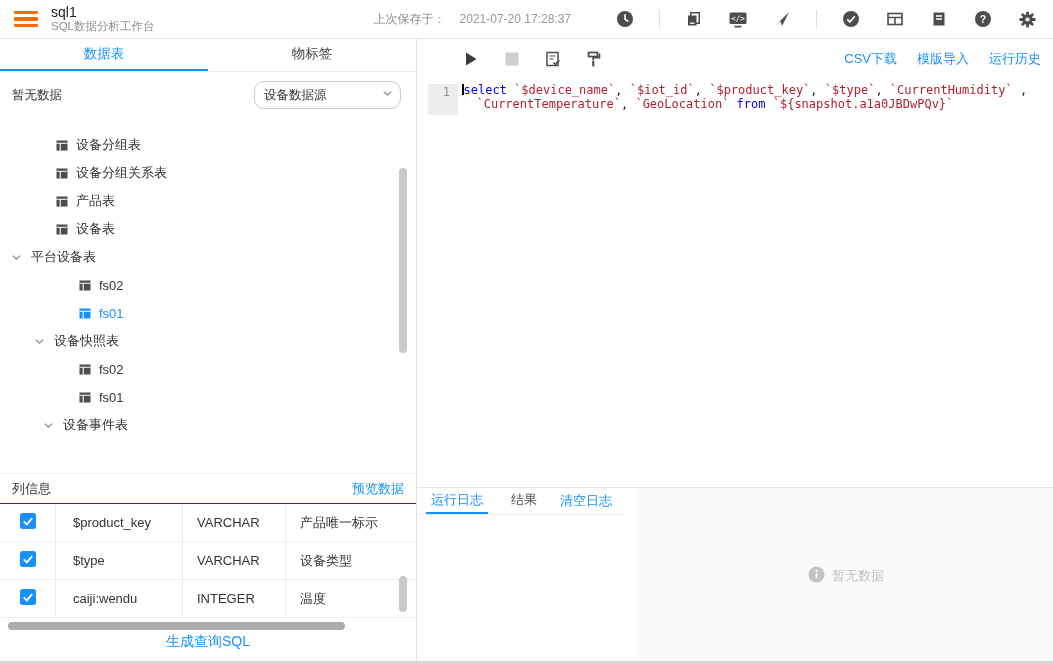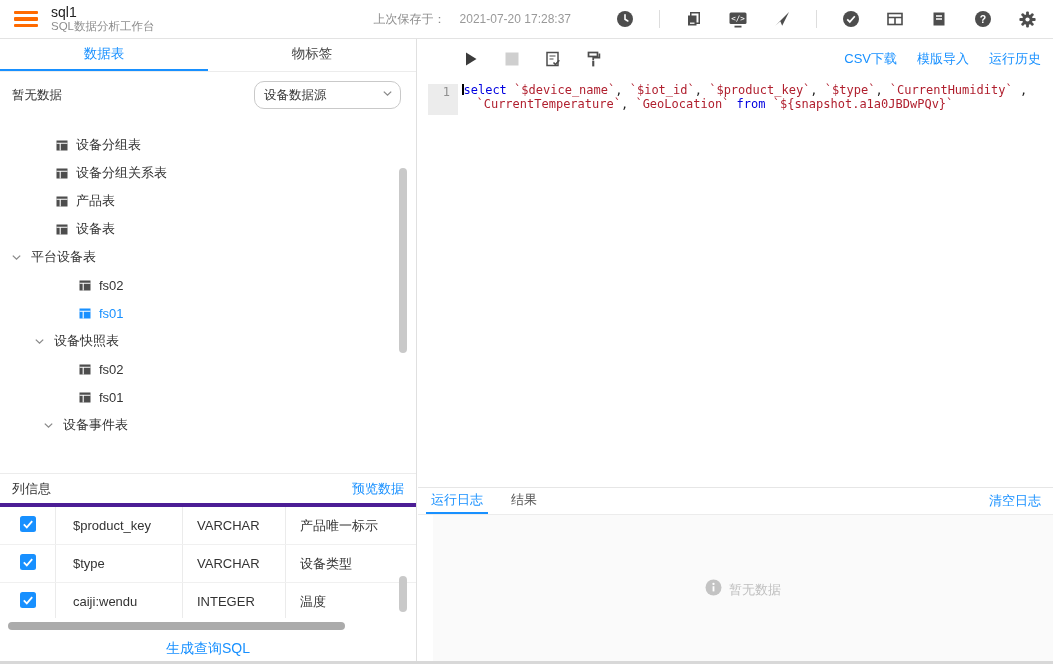--- a/index.html
+++ b/index.html
@@ -39,52 +39,52 @@
   .trow.sel { color:#1890ff; }
   .vthumb { position:absolute; width:8px; border-radius:4px; background:#c9c9c9; }
   .tree-thumb { right:9px; top:50px; height:185px; }
 
   .divider { height:1px; background:#ececec; flex:none; }
 
   .colinfo { flex:none; height:190px; position:relative; }
   .colinfo-head { height:29px; display:flex; align-items:center; justify-content:space-between; padding:0 12px; }
   .colinfo-title { font-size:13px; color:#333; }
   a.link { color:#1890ff; font-size:13px; text-decoration:none; cursor:pointer; }
-  .coltable { height:115px; border-top:4px solid #4c1d95; overflow:hidden; position:relative; }
+  .coltable { height:115px; border-top:1px solid #4c1d95; overflow:hidden; position:relative; }
   .crow { height:38px; display:flex; align-items:center; border-bottom:1px solid #f0f0f0; }
   .c0 { width:55px; display:flex; justify-content:center; align-items:center; height:100%; }
   .ccell { height:100%; display:flex; align-items:center; font-size:13px; color:#333; border-left:1px solid #ebebeb; }
   .c1 { width:127px; padding-left:17px; }
   .c2 { width:103px; padding-left:14px; }
   .c3 { width:112px; padding-left:14px; }
   .col-thumb { right:9px; bottom:6px; height:36px; }
   .hscroll { height:8px; margin:4px 10px 0 8px; }
   .hthumb { height:8px; width:337px; background:#ababab; border-radius:4px; cursor:pointer; }
-  .gensql { text-align:center; margin-top:9px; }
+  .gensql { text-align:center; margin-top:2px; }
   .gensql a { font-size:14px; }
 
   
   .right { position:absolute; top:39px; left:418px; right:0; bottom:0; display:flex; flex-direction:column; background:#fff; }
   .ed-toolbar { height:40px; flex:none; display:flex; align-items:center; padding-left:44px; }
   .ed-icongroup { display:flex; align-items:center; gap:23px; }
   .ed-btn { width:18px; height:18px; display:flex; align-items:center; justify-content:center; cursor:pointer; }
   .ed-links { margin-left:auto; display:flex; gap:20px; padding-right:12px; }
 
   .editor { flex:1; position:relative; background:#fff; cursor:text; }
   .gutter { position:absolute; left:10px; top:5px; width:30px; height:31px; background:#ececec;
             font-family:"DejaVu Sans Mono",monospace; font-size:12px; color:#909090;
             text-align:right; padding:1px 8px 0 0; }
   .code { position:absolute; left:44px; top:5px; right:6px;
           font-family:"DejaVu Sans Mono",monospace; font-size:12px; line-height:13.5px; white-space:pre; }
   .cursor { display:inline-block; width:1.5px; height:11px; background:#000; vertical-align:-1px; }
   .tk-keyword { color:#0000e0; }
   .tk-string  { color:#b01f2e; }
   .tk-plain   { color:#1e1e1e; }
 
-  .results { flex:none; height:177px; border-top:1px solid #e6e6e6; display:flex; flex-direction:column; }
+  .results { flex:none; height:177px; border-top:1px solid #e6e6e6; display:flex; flex-direction:row; }
   .res-tabs { height:27px; flex:none; display:flex; align-items:stretch; border-bottom:1px solid #ececec;
               padding-left:8px; background:#fff; }
   .res-tab { display:flex; align-items:center; padding:0 5px; margin-right:18px; font-size:13px; color:#555;
              cursor:pointer; border-bottom:2px solid transparent; }
   .res-tab.active { color:#1890ff; border-bottom-color:#1890ff; }
   .res-clear { margin-left:auto; display:flex; align-items:center; padding-right:12px; }
   .res-body { flex:1; background:#fafafa; display:flex; align-items:center; justify-content:center; gap:7px;margin-left:15px; }
   .empty-text { font-size:13px; color:#bfbfbf; }
 
   .bottombar { position:absolute; left:0; right:0; bottom:0; height:3px; background:#d8d8d8; }

